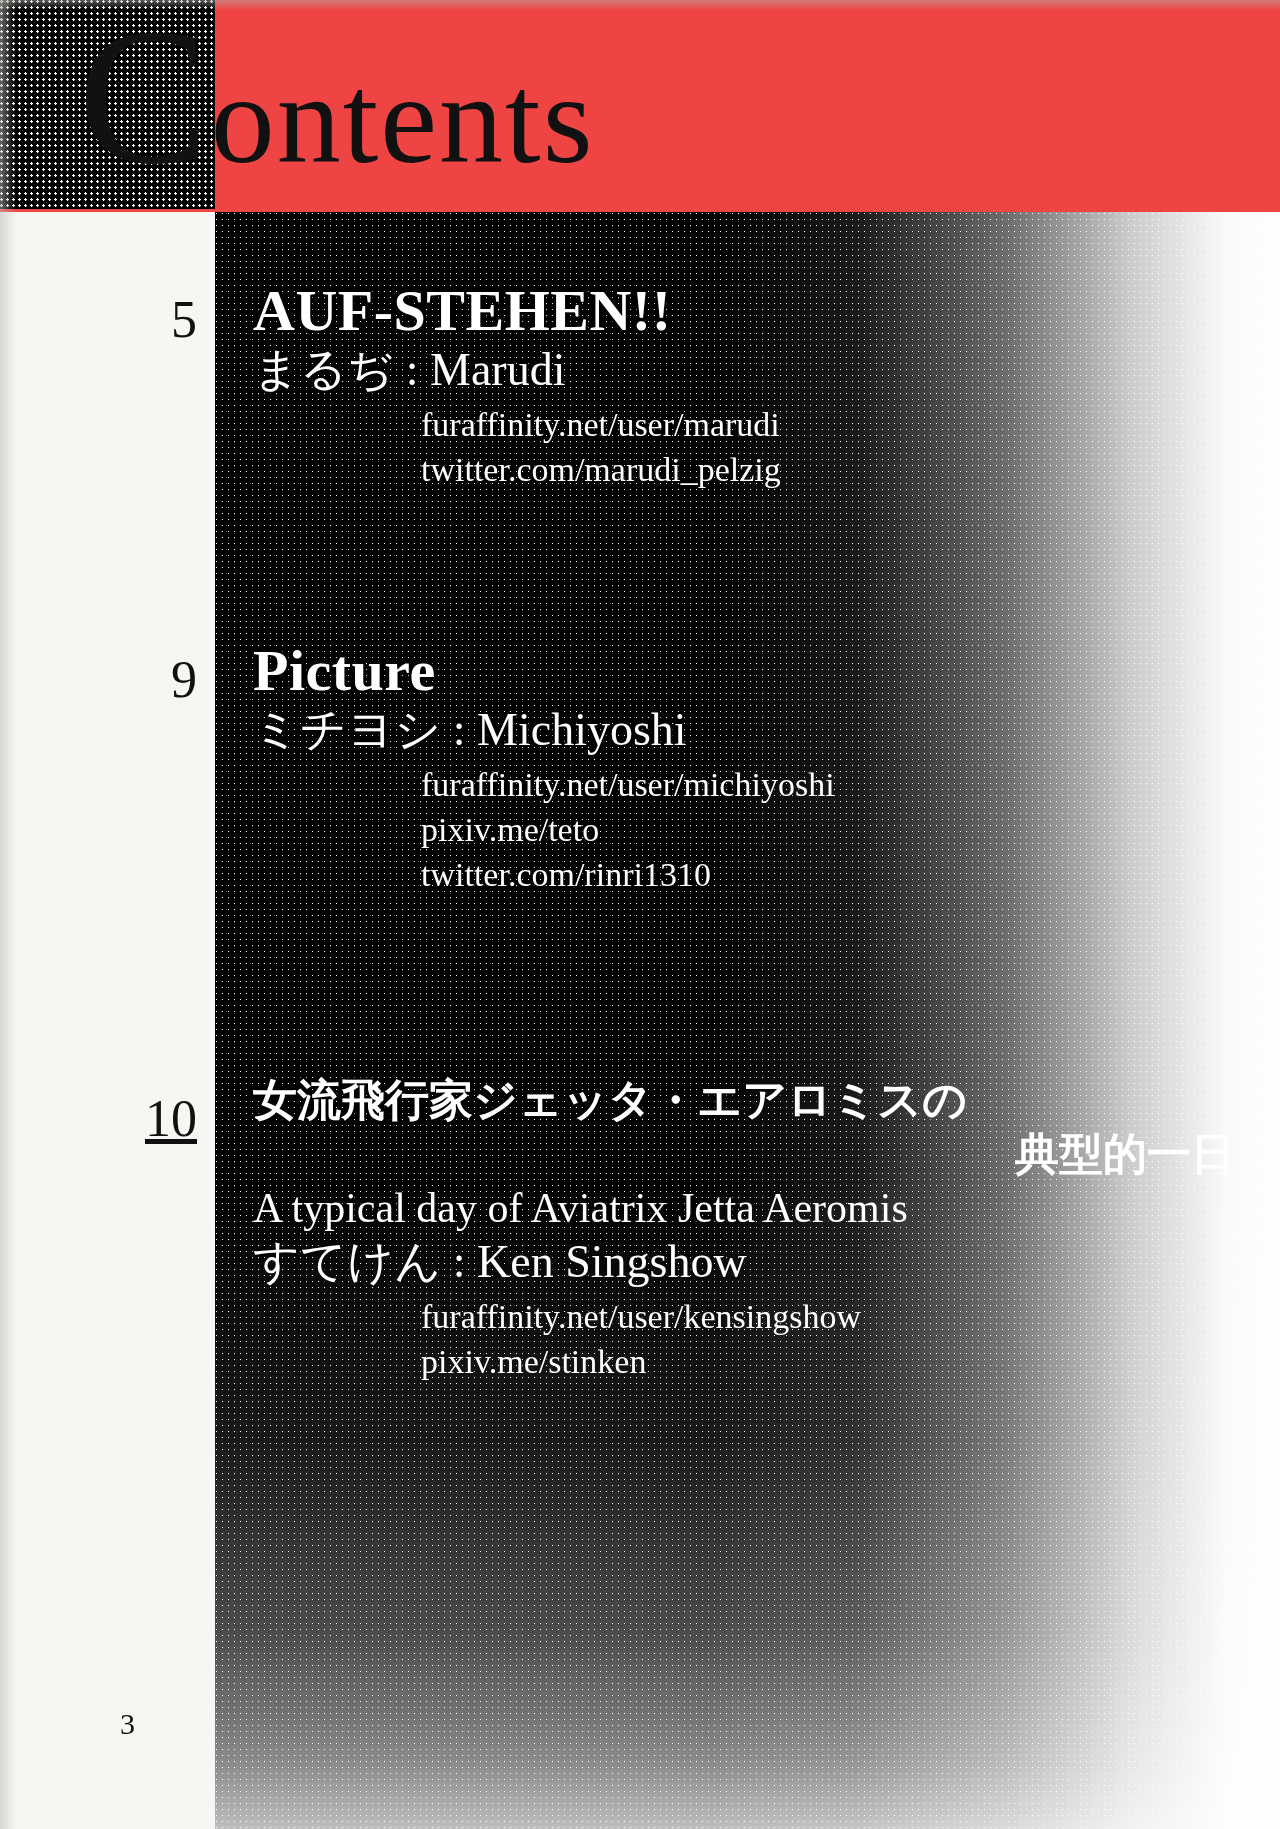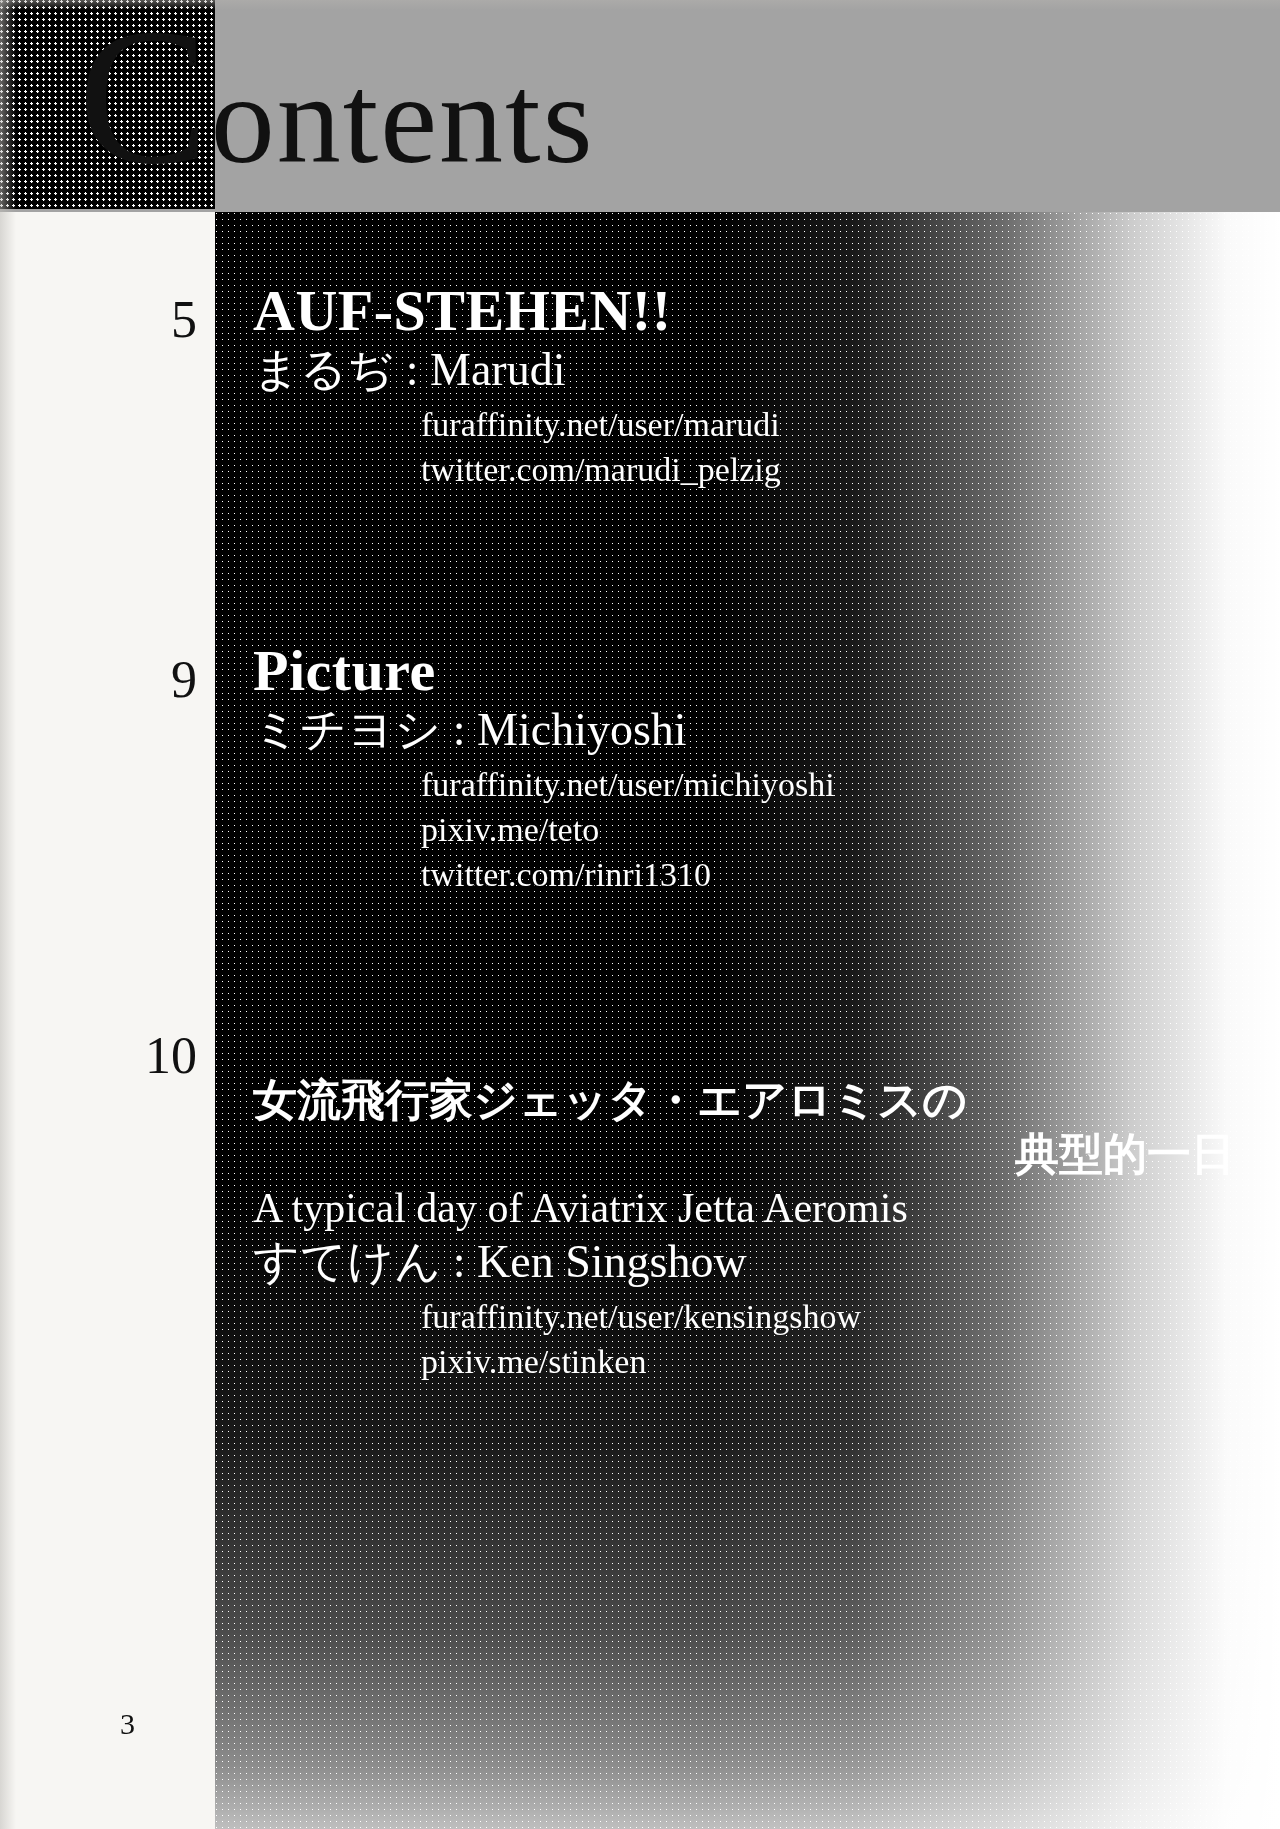--- a/index.html
+++ b/index.html
@@ -13,21 +13,21 @@
     position: relative;
     overflow: hidden;
     font-family: "Liberation Serif", serif;
     color: #ffffff;
   }
 
   
   #page {
     position: absolute;
     inset: 0;
-    background: #a3a3a3;
+    background: #ef4444;
   }
 
   
   .dots {
     background-color: #000;
     background-image:
       radial-gradient(circle at 1.6px 1.6px, rgba(255,255,255,1) 1.15px, rgba(255,255,255,0) 1.3px);
     background-size: 6px 6px;
   }
   .dots-dense {
@@ -199,21 +199,21 @@
 
   <div id="corner-block" class="dots"></div>
 
   <div id="header">
     <div id="contents-title"><span class="cap">C</span><span class="rest">ontents</span></div>
   </div>
 
   <div id="gutter">
     <div class="pagenum" style="top: 80px;">5</div>
     <div class="pagenum" style="top: 440px;">9</div>
-    <div class="pagenum" style="top: 816px;">10</div>
+    <div class="pagenum" style="top: 879px; text-decoration: underline;">10</div>
   </div>
 
   <div id="panel" class="dots-dense">
 
     <div class="entry" style="top: 68px;">
       <div class="title">AUF-STEHEN!!</div>
       <div class="author">まるぢ : Marudi</div>
       <div class="links">
         <div class="link">furaffinity.net/user/marudi</div>
         <div class="link">twitter.com/marudi_pelzig</div>

